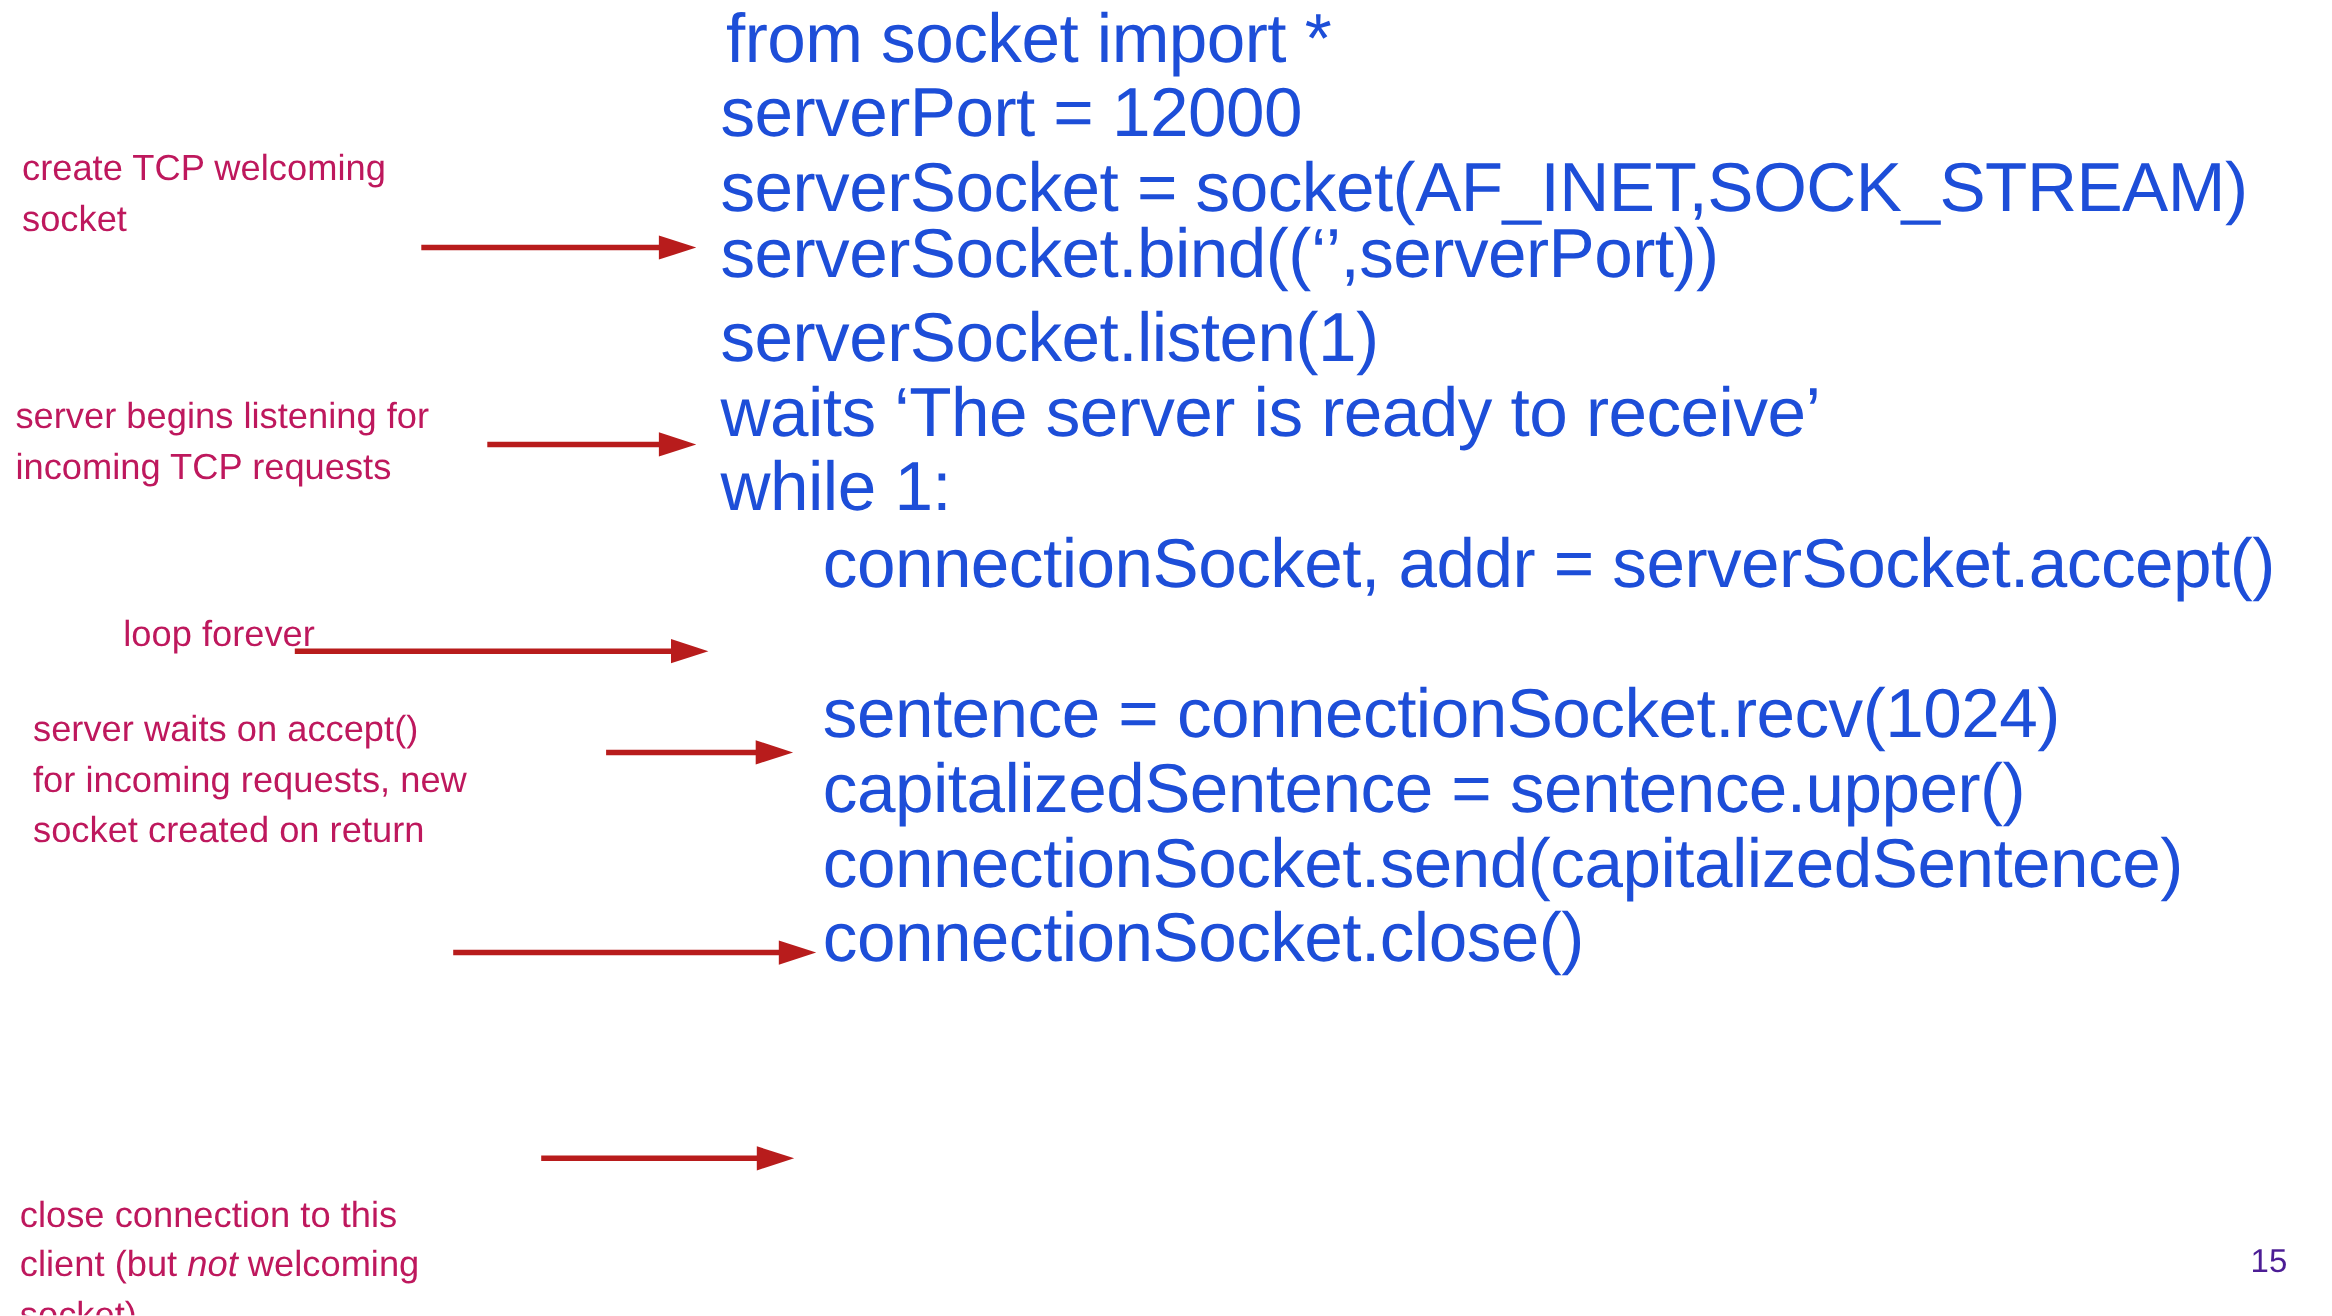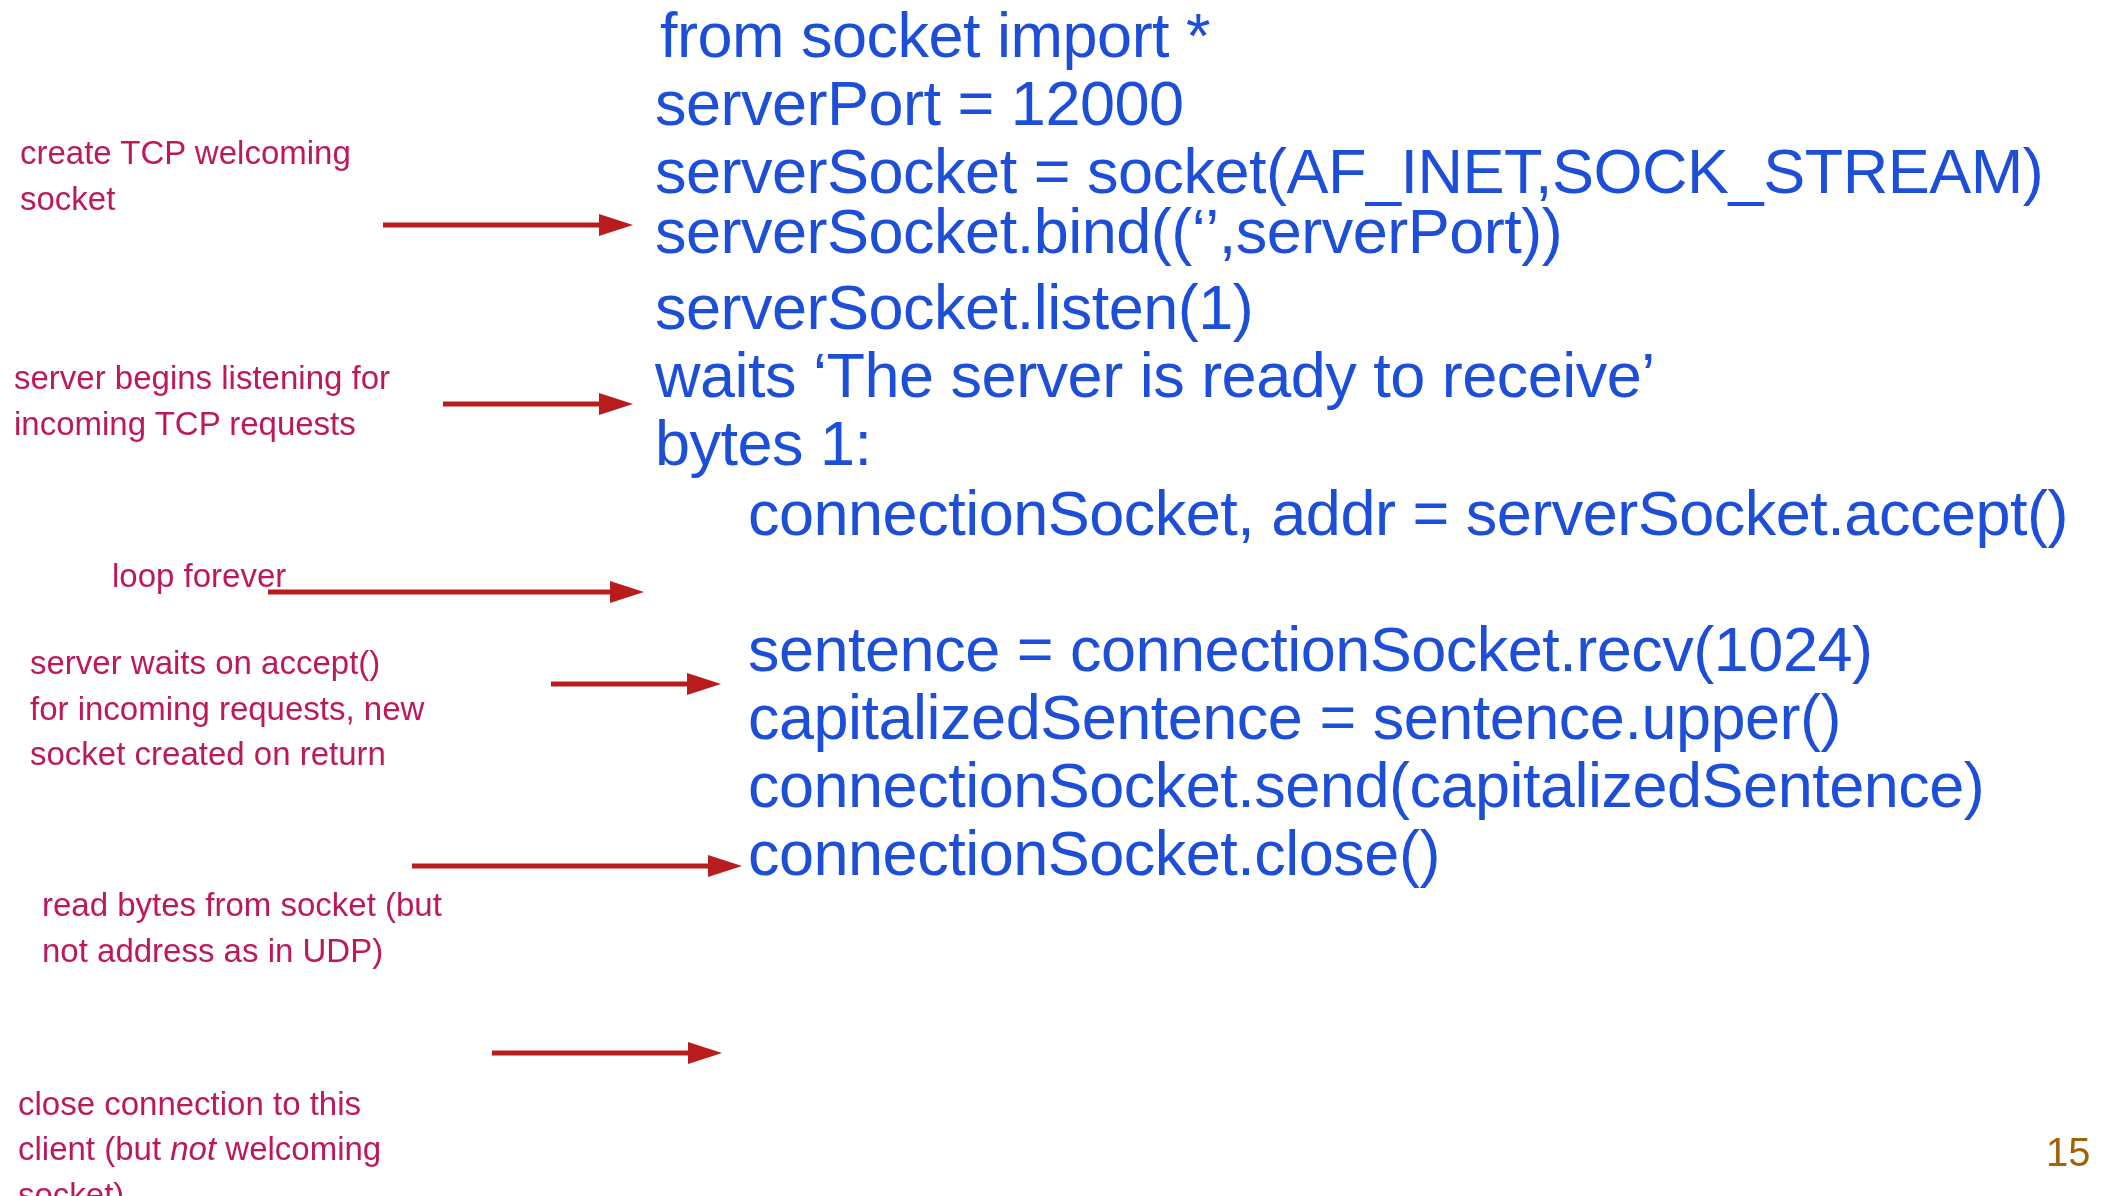--- a/index.html
+++ b/index.html
@@ -45,23 +45,23 @@
   .arrow {
     position: absolute;
     height: 26px;
     pointer-events: none;
   }
   .arrow svg { display: block; overflow: visible; }
 
   
   .page-num {
     position: absolute;
-    color: #a16207;
+    color: #4c1d95;
     font-family: "Liberation Sans", sans-serif;
-    font-size: 40px;
+    font-size: 30px;
     line-height: 1;
   }
 </style>
 </head>
 <body>
 
 <div id="slide">
 
   <div>
     <div class="code-line" style="left:660px; top:4px;">from socket import *</div>
@@ -69,21 +69,21 @@
     <div class="code-line" style="left:655px; top:72px;">serverPort = 12000</div>
 
     <div class="code-line" style="left:655px; top:140px;">serverSocket = socket(AF_INET,SOCK_STREAM)</div>
 
     <div class="code-line" style="left:655px; top:200px;">serverSocket.bind((‘’,serverPort))</div>
 
     <div class="code-line" style="left:655px; top:276px;">serverSocket.listen(1)</div>
 
     <div class="code-line" style="left:655px; top:344px;">waits ‘The server is ready to receive’</div>
 
-    <div class="code-line" style="left:655px; top:412px;">bytes 1:</div>
+    <div class="code-line" style="left:655px; top:412px;">while 1:</div>
 
     <div class="code-line" style="left:748px; top:482px;">connectionSocket, addr = serverSocket.accept()</div>
 
     <div class="code-line" style="left:748px; top:618px;">sentence = connectionSocket.recv(1024)</div>
 
     <div class="code-line" style="left:748px; top:686px;">capitalizedSentence = sentence.upper()</div>
 
     <div class="code-line" style="left:748px; top:754px;">connectionSocket.send(capitalizedSentence)</div>
 
     <div class="code-line" style="left:748px; top:822px;">connectionSocket.close()</div>
@@ -94,22 +94,20 @@
 
   <div class="note" style="left:14px; top:355px; width:540px;">server begins listening for
 incoming TCP requests</div>
 
   <div class="note" style="left:30px; top:640px; width:560px;">server waits on accept()
 for incoming requests, new
 socket created on return</div>
 
   <div class="note" style="left:112px; top:553px; width:300px;">loop forever</div>
 
-  <div class="note" style="left:42px; top:882px; width:560px;">read bytes from socket (but
-not address as in UDP)</div>
 
   <div class="note" style="left:18px; top:1035px; width:540px;">
     <span>close connection to this
 client (but </span><i>not</i><span> welcoming
 socket)</span>
   </div>
 
   <div class="arrow" style="left:383px; top:212px; width:252px;">
     <svg width="252" height="26" viewBox="0 0 252 26">
       <line x1="0" y1="13" x2="224" y2="13" stroke="#b81c1c" stroke-width="5"></line>

